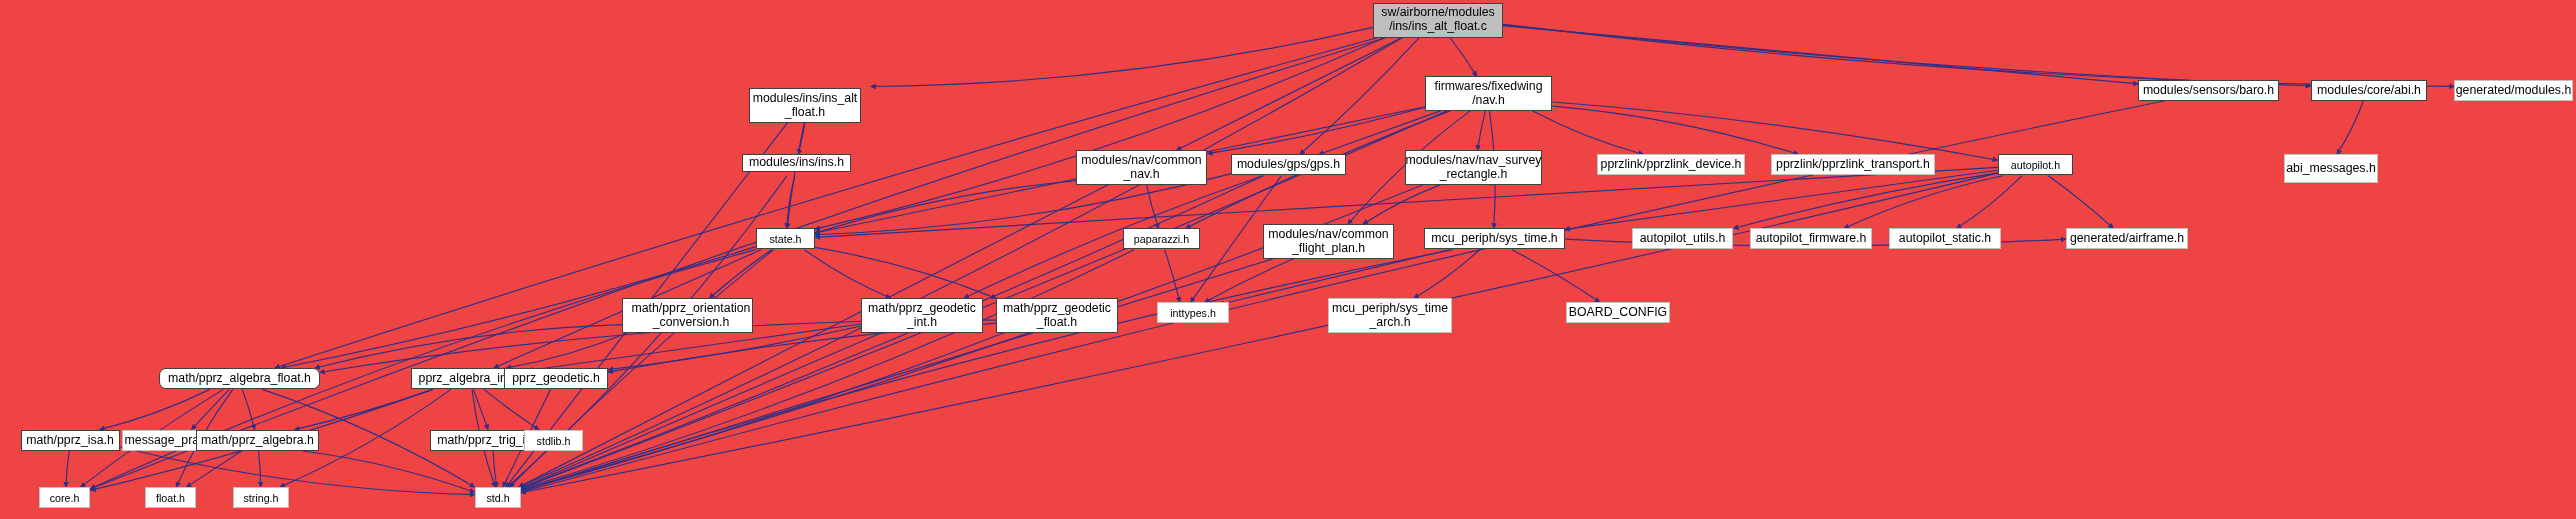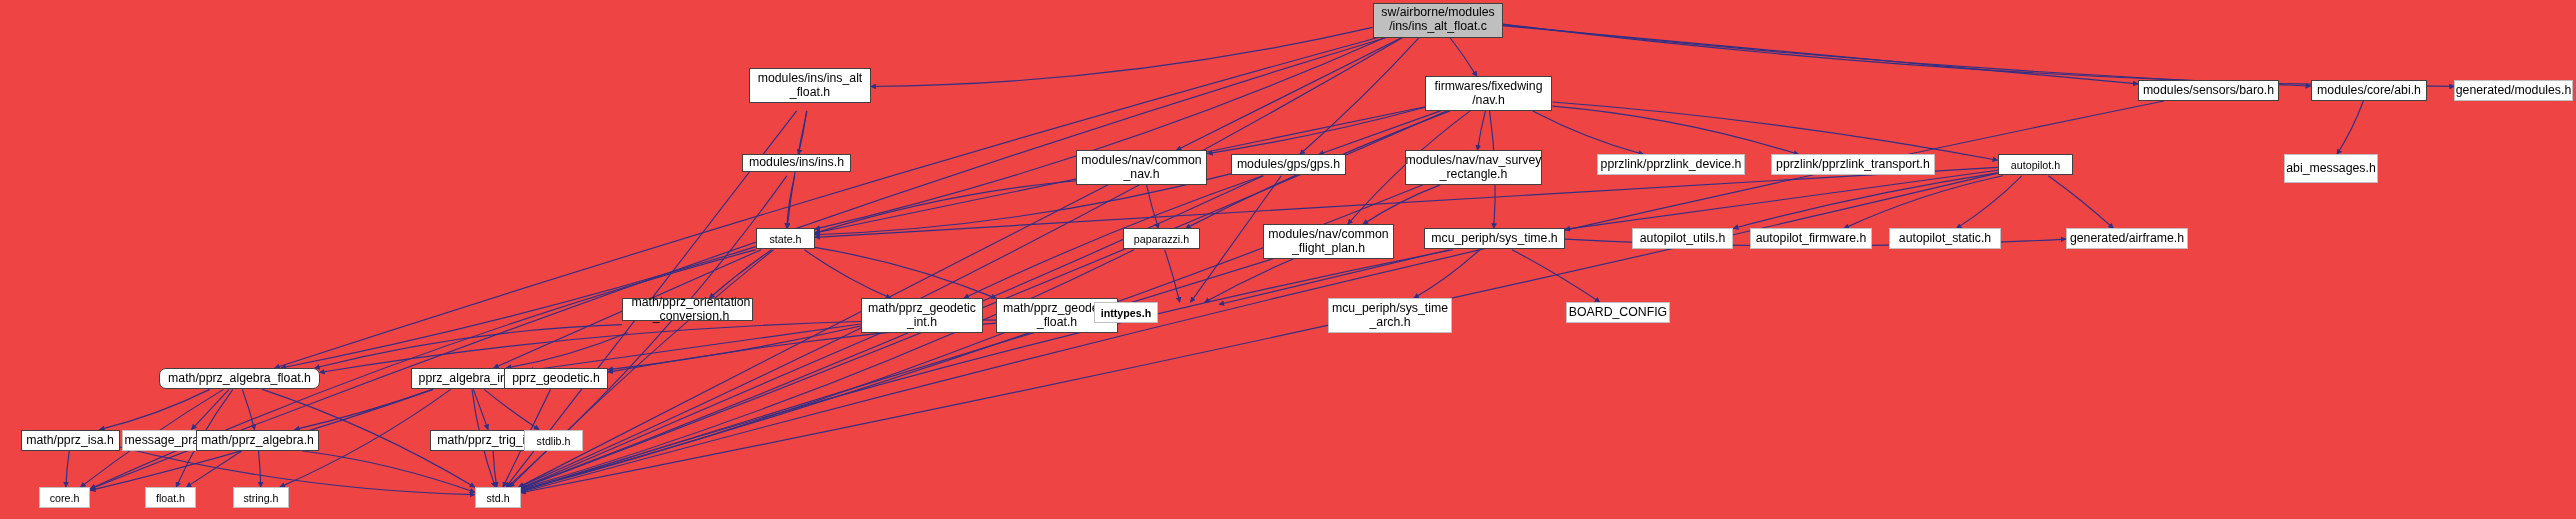--- a/index.html
+++ b/index.html
@@ -146,21 +146,21 @@
       <path d="M 314.7 549.0 Q 317.2 570.9 317.3 593.0" fill="none" stroke="#2f2f86" stroke-width="1.4" marker-end="url(#arrow)"></path>
       <path d="M 294.1 549.0 Q 260.5 571.0 226.9 593.0" fill="none" stroke="#2f2f86" stroke-width="1.4" marker-end="url(#arrow)"></path>
       <path d="M 600.3 549.0 Q 601.3 571.1 604.7 593.0" fill="none" stroke="#2f2f86" stroke-width="1.4" marker-end="url(#arrow)"></path>
       <path d="M 2634.4 123.0 Q 1626.2 327.6 634.0 599.3" fill="none" stroke="#2f2f86" stroke-width="1.4" marker-end="url(#arrow)"></path>
       <path d="M 2877.1 123.0 Q 2864.5 157.3 2844.9 188.0" fill="none" stroke="#2f2f86" stroke-width="1.4" marker-end="url(#arrow)"></path>
       <path d="M 1222.6 405.0 Q 933.5 517.0 634.0 596.9" fill="none" stroke="#2f2f86" stroke-width="1.4" marker-end="url(#arrow)"></path>
       <path d="M 1073.2 405.0 Q 853.6 499.5 634.0 594.0" fill="none" stroke="#2f2f86" stroke-width="1.4" marker-end="url(#arrow)"></path>
     </svg>
 <div class="node root" style="left: 1373px; top: 2.5px; width: 130px; height: 35px;">sw/airborne/modules
 /ins/ins_alt_float.c</div>
-    <div class="node strong" style="left: 749px; top: 68px; width: 122px; height: 35px;">modules/ins/ins_alt
+    <div class="node strong" style="left: 749px; top: 88px; width: 112px; height: 35px;">modules/ins/ins_alt
 _float.h</div>
     <div class="node strong" style="left: 1425px; top: 76px; width: 127px; height: 35px;">firmwares/fixedwing
 /nav.h</div>
     <div class="node strong" style="left: 2138px; top: 80px; width: 141px; height: 21.4px;">modules/sensors/baro.h</div>
     <div class="node strong" style="left: 2311px; top: 80px; width: 116px; height: 21.4px;">modules/core/abi.h</div>
     <div class="node weak" style="left: 2454px; top: 80px; width: 119px; height: 21.4px;">generated/modules.h</div>
     <div class="node strong" style="left: 742px; top: 154px; width: 109px; height: 18px; text-align: center;">modules/ins/ins.h</div>
     <div class="node strong" style="left: 1076px; top: 150px; width: 131px; height: 35px;">modules/nav/common
 _nav.h</div>
     <div class="node strong" style="left: 1231px; top: 154px; width: 115px; height: 21.4px;">modules/gps/gps.h</div>
@@ -171,27 +171,27 @@
     <div class="node strong small" style="left: 1998px; top: 154px; width: 75px; height: 21.4px;">autopilot.h</div>
     <div class="node strong small" style="left: 756px; top: 228px; width: 59px; height: 21.4px;">state.h</div>
     <div class="node strong small" style="left: 1123px; top: 228px; width: 77px; height: 21.4px;">paparazzi.h</div>
     <div class="node strong" style="left: 1263px; top: 224px; width: 131px; height: 35px;">modules/nav/common
 _flight_plan.h</div>
     <div class="node strong" style="left: 1424px; top: 228px; width: 141px; height: 21.4px;">mcu_periph/sys_time.h</div>
     <div class="node weak" style="left: 1632px; top: 228px; width: 101px; height: 21.4px;">autopilot_utils.h</div>
     <div class="node weak" style="left: 1750px; top: 228px; width: 122px; height: 21.4px;">autopilot_firmware.h</div>
     <div class="node weak" style="left: 1889px; top: 228px; width: 112px; height: 21.4px;">autopilot_static.h</div>
     <div class="node weak" style="left: 2066px; top: 228px; width: 122px; height: 21.4px;">generated/airframe.h</div>
-    <div class="node strong" style="left: 622px; top: 298px; width: 131px; height: 23px; padding-left: 7px;">math/pprz_orientation
+    <div class="node strong" style="left: 622px; top: 298px; width: 131px; height: 35px; padding-left: 7px;">math/pprz_orientation
 _conversion.h</div>
     <div class="node strong" style="left: 861px; top: 298px; width: 122px; height: 35px;">math/pprz_geodetic
 _int.h</div>
     <div class="node strong" style="left: 996px; top: 298px; width: 122px; height: 35px;">math/pprz_geodetic
 _float.h</div>
-    <div class="node weak small" style="left: 1094px; top: 302px; width: 64px; height: 21.4px; font-weight: bold;">inttypes.h</div>
+    <div class="node weak small" style="left: 1157px; top: 302px; width: 72px; height: 21.4px;">inttypes.h</div>
     <div class="node weak" style="left: 1328px; top: 298px; width: 124px; height: 35px;">mcu_periph/sys_time
 _arch.h</div>
     <div class="node weak" style="left: 1566px; top: 302px; width: 104px; height: 21.4px;">BOARD_CONFIG</div>
     <div class="node strong" style="left: 159px; top: 368px; width: 161px; height: 21.4px; border-radius: 7px;">math/pprz_algebra_float.h</div>
     <div class="node strong" style="left: 411px; top: 368px; width: 117px; height: 21.4px;">pprz_algebra_int.h</div>
     <div class="node strong" style="left: 504px; top: 368px; width: 104px; height: 21.4px;">pprz_geodetic.h</div>
     <div class="node strong" style="left: 20.5px; top: 430px; width: 99px; height: 21.4px;">math/pprz_isa.h</div>
     <div class="node weak" style="left: 122px; top: 430px; width: 120px; height: 21.4px;">message_pragmas.h</div>
     <div class="node strong" style="left: 196px; top: 430px; width: 123px; height: 21.4px;">math/pprz_algebra.h</div>
     <div class="node strong" style="left: 430px; top: 430px; width: 123px; height: 21.4px;">math/pprz_trig_int.h</div>

